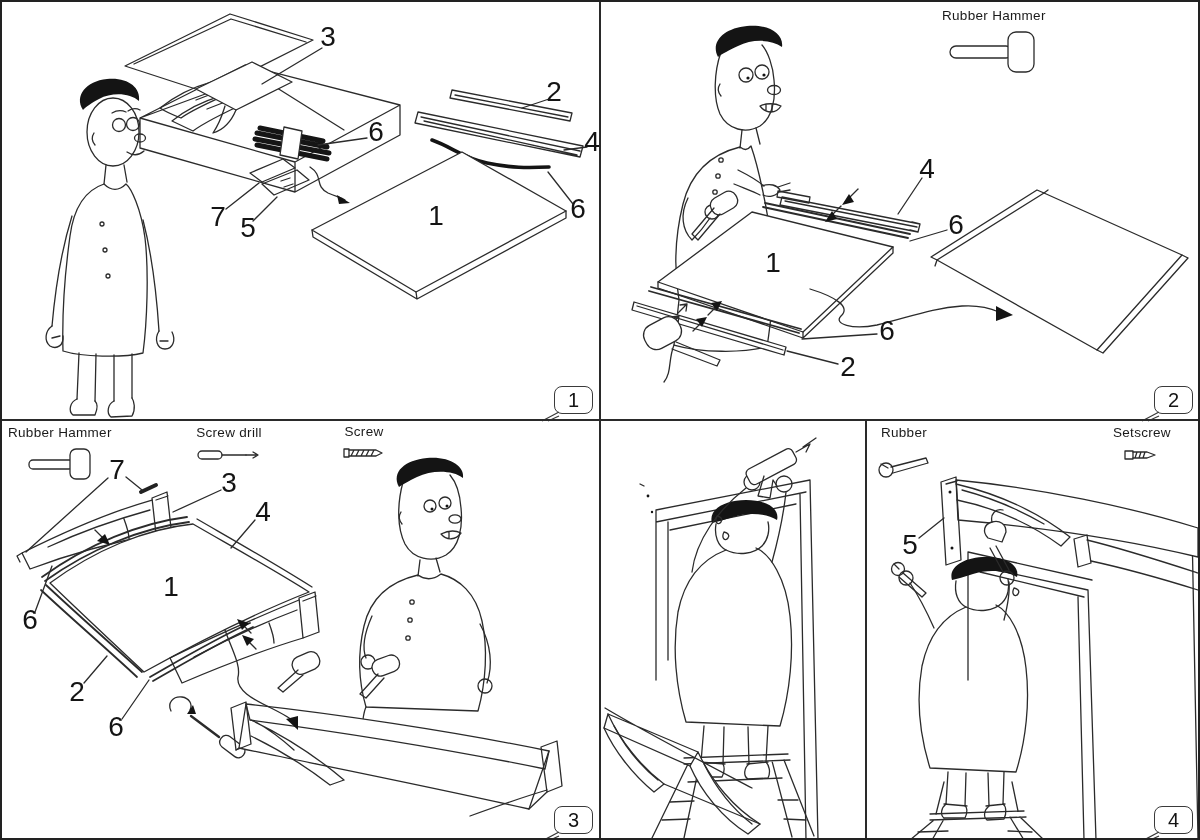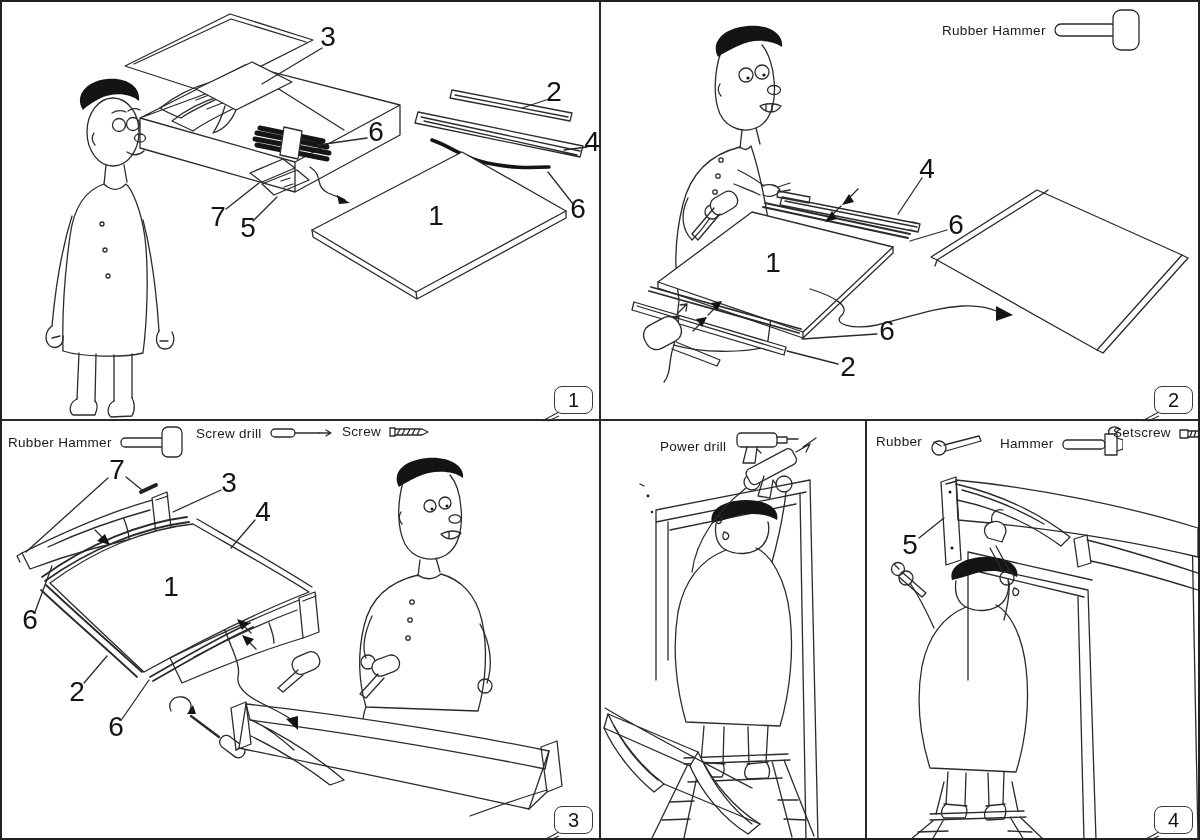--- a/index.html
+++ b/index.html
@@ -11,21 +11,21 @@
   .div-sub{position:absolute;left:865px;top:420px;width:2px;height:420px;background:#2a2a2a;z-index:30;}
   .panel{position:absolute;width:600px;height:420px;}
   .panel svg.art{position:absolute;inset:0;}
   .ln{fill:none;stroke:#2b2b2b;stroke-width:1.3;stroke-linecap:round;stroke-linejoin:round;}
   .w{fill:#ffffff;stroke:#2b2b2b;stroke-width:1.3;stroke-linejoin:round;}
   .blk{fill:#141414;stroke:none;}
   .thin{stroke-width:1.8;}
   .hvy{fill:none;stroke:#141414;stroke-width:3.6;stroke-linecap:round;}
   .plabel{position:absolute;transform:translate(-50%,-50%);font-size:28px;line-height:1;color:#141414;z-index:10;}
   .legend{position:absolute;display:flex;align-items:center;gap:7px;font-size:13.5px;
-          letter-spacing:.3px;color:#1a1a1a;z-index:10;white-space:nowrap;}
+          letter-spacing:.3px;color:#1a1a1a;z-index:10;white-space:nowrap;flex-direction:column;}
   .badge{position:absolute;left:554px;top:386px;width:37px;height:26px;border:1.6px solid #3a3a3a;
          border-radius:8px;background:#fff;display:flex;align-items:center;justify-content:center;
          font-size:20px;color:#141414;z-index:20;}
   .badge svg{position:absolute;left:-15px;bottom:-10px;overflow:visible;}
 </style>
 </head>
 <body>
 
 <div class="stage">
 
@@ -380,41 +380,25 @@
         <path d="M392,102 C390,94 396,88 403,90"></path>
       </g>
       <g class="ln">
         <path d="M330,394 L424,391 M330,400 L426,397 M334,400 L310,420 M420,397 L444,420 M344,399 L332,420 M410,397 L424,420"></path>
         <path d="M318,412 L348,411 M432,412 L408,411 M336,394 L344,362 M418,391 L412,362"></path>
       </g>
       <g class="ln">
         <path d="M319,118 L344,98"></path>
       </g>
     </svg>
-    <div class="legend" style="left:60px;top:5px">
-      <span>Power drill</span>
-      <svg width="68" height="42" viewBox="0 0 68 42">
-        <rect class="w" x="4" y="8" width="40" height="14" rx="4"></rect>
-          <path class="ln" d="M44,12 L54,12 L54,18 L44,18 M54,14 L65,14" stroke-width="1.6"></path>
-          <path class="ln" d="M14,22 L10,38 L22,38 L24,22 M24,24 L28,28"></path>
-      </svg>
-    </div>
     <div class="legend" style="left:276px;top:5px">
       <span>Rubber</span>
       <svg width="56" height="32" viewBox="0 0 56 32">
         <circle class="ln" cx="10" cy="23" r="7"></circle>
           <path class="ln" d="M5,17 L12,21 M15,20 L50,11 M17,26 L52,16 M50,11 L52,16"></path>
-      </svg>
-    </div>
-    <div class="legend" style="left:400px;top:5px">
-      <span>Hammer</span>
-      <svg width="62" height="36" viewBox="0 0 62 36">
-        <rect class="w" x="2" y="15" width="42" height="9" rx="4"></rect>
-          <path class="w" d="M44,9 L56,9 L56,30 L44,30 Z"></path>
-          <path class="ln" d="M48,9 C46,2 54,0 59,4 C56,6 55,7 55,9 M56,13 L62,15 L62,24 L56,26"></path>
       </svg>
     </div>
     <div class="legend" style="left:513px;top:5px">
       <span>Setscrew</span>
       <svg width="38" height="14" viewBox="0 0 38 14">
         <rect class="w" x="2" y="4" width="8" height="8"></rect>
           <path class="ln" d="M10,5 L24,5 M10,11 L24,11 M12,11 L14,5 M16,11 L18,5 M20,11 L22,5 M24,5 L32,8 L24,11"></path>
       </svg>
     </div>
     <div class="plabel" style="left:310px;top:125px">5</div>

